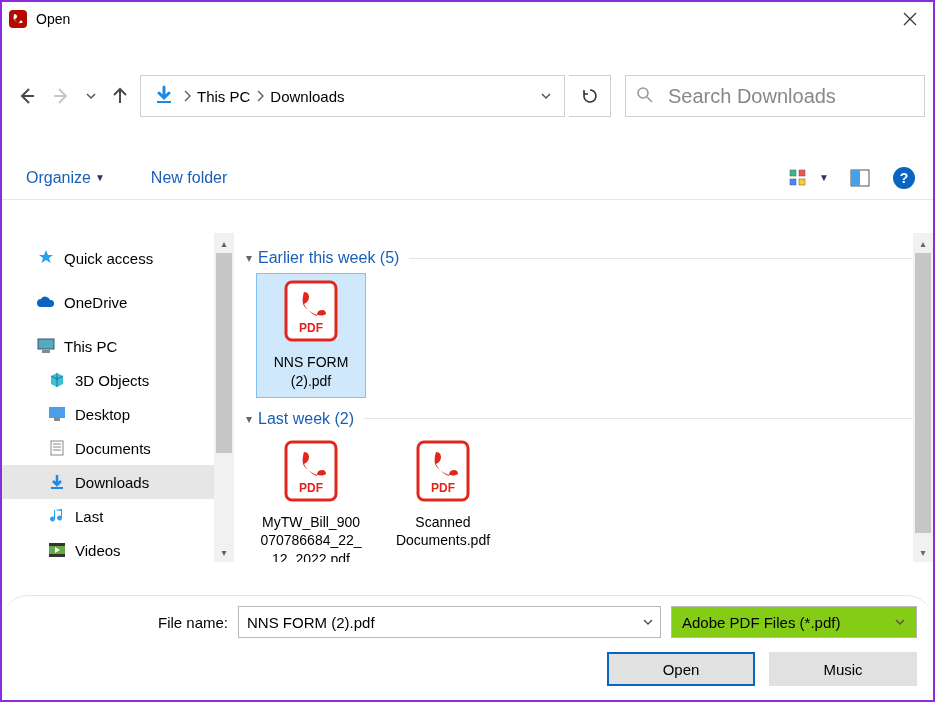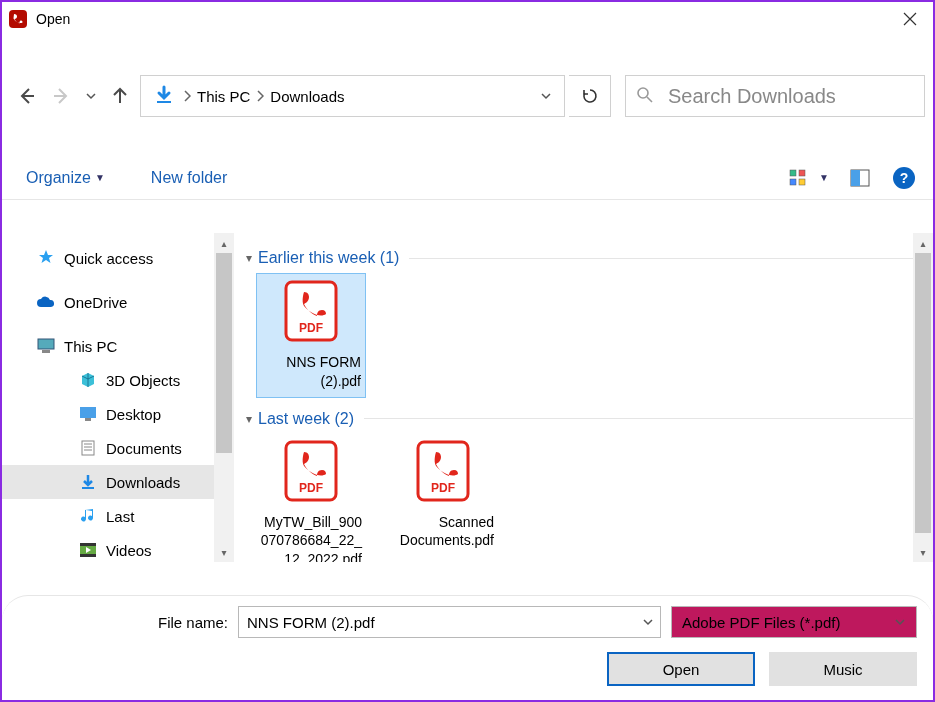--- a/index.html
+++ b/index.html
@@ -112,21 +112,21 @@
     overflow:hidden;
     border-right:none;
   }
   .sidebar .sb-item {
     display:flex; align-items:center;
     padding: 7px 0 7px 34px;
     font-size:15px;
     cursor:default;
   }
   .sb-item.top { padding-left: 34px; }
-  .sb-item.child { padding-left: 76px; }
+  .sb-item.child { padding-left: 45px; }
   .sb-item.sel { background:#e6e6e6; }
   .sb-item .ic { width:20px; height:20px; margin-right:8px; display:flex; align-items:center; justify-content:center; }
   .sidebar-scroll {
     position:absolute; right:0; top:0; width:20px; height:100%;
     background:#f1f1f1;
     display:flex; flex-direction:column; align-items:center;
   }
   .sidebar-scroll .arrow { height:20px; display:flex; align-items:center; justify-content:center; color:#666; font-size:10px;}
   .sidebar-scroll .thumb { width:16px; background:#c6c6c6; margin-top:0; }
   .content {
@@ -143,21 +143,21 @@
     flex:1; border-top:1px solid #e5e5e5; margin-left:10px; height:0;
   }
   .filegrid {
     display:flex; flex-wrap:wrap; gap: 22px 22px;
     padding-left: 10px; margin-bottom: 12px;
   }
   .file {
     width: 110px;
     display:flex; flex-direction:column; align-items:center;
     padding: 6px 4px;
-    text-align:right;
+    text-align:center;
     font-size:14px; line-height:1.35;
   }
   .file.sel { background:#cfe8fc; border:1px solid #7fc1f3; }
   .file .ficon { margin-bottom:6px; }
   .file .fname { word-break: break-word; }
   .content-scroll {
     position:absolute; right:0; top:0; width:20px; height:100%;
     background:#f1f1f1;
     display:flex; flex-direction:column; align-items:center;
   }
@@ -178,21 +178,21 @@
     flex:1; height:32px; border:1px solid #b8b8b8;
     display:flex; align-items:center; padding:0 6px;
     background:#fff;
   }
   .fname-input-wrap input {
     border:none; outline:none; flex:1; font-size:15px; background:transparent;
   }
   .fname-input-wrap .drop { color:#555; padding-left:6px; }
   .filetype-select {
     width:246px; height:32px; border:1px solid #b8b8b8;
-    background:#be185d;
+    background:#84cc16;
     display:flex; align-items:center; justify-content:space-between;
     padding: 0 10px; font-size:15px;
   }
   .footer-row2 {
     display:flex; justify-content:flex-end; gap:14px;
     margin-top:14px;
   }
   .btn {
     width:148px; height:34px;
     background:#e1e1e1;
@@ -422,21 +422,21 @@
         <div class="thumb" style="height:200px"></div>
         <div style="flex:1"></div>
         <div class="arrow">▾</div>
       </div>
     </div>
 
     <div class="content">
 
       <div class="group-header">
         <span class="gchev">▾</span>
-        <span>Earlier this week (1)</span>
+        <span>Earlier this week (5)</span>
         <span class="gline"></span>
       </div>
       <div class="filegrid">
         <div class="file sel">
           <span class="ficon">
             <svg width="54" height="62" viewBox="0 0 54 62">
               <rect x="2" y="2" width="50" height="58" rx="6" fill="#fff" stroke="#e1261c" stroke-width="3"></rect>
               <path d="M20 12c4 0 5 3 5 5 0 5-5 7-5 7 3 6 8 10 13 12 0-3 1-6 5-6 3 0 4 2 4 4-4 3-13 2-22-8-3-5 0-14 0-14z" fill="#e1261c"></path>
               <text x="27" y="52" text-anchor="middle" font-size="12" font-weight="bold" fill="#e1261c">PDF</text>
             </svg>

